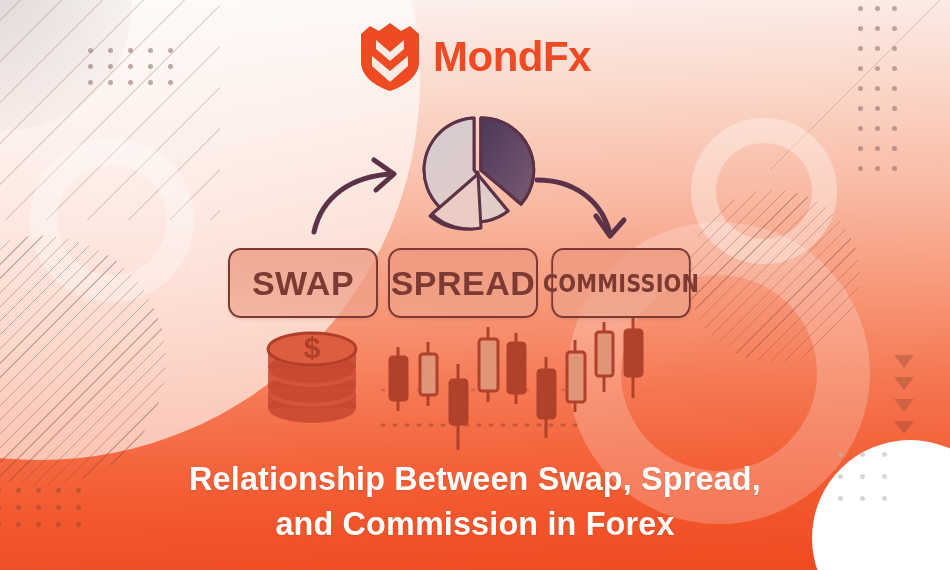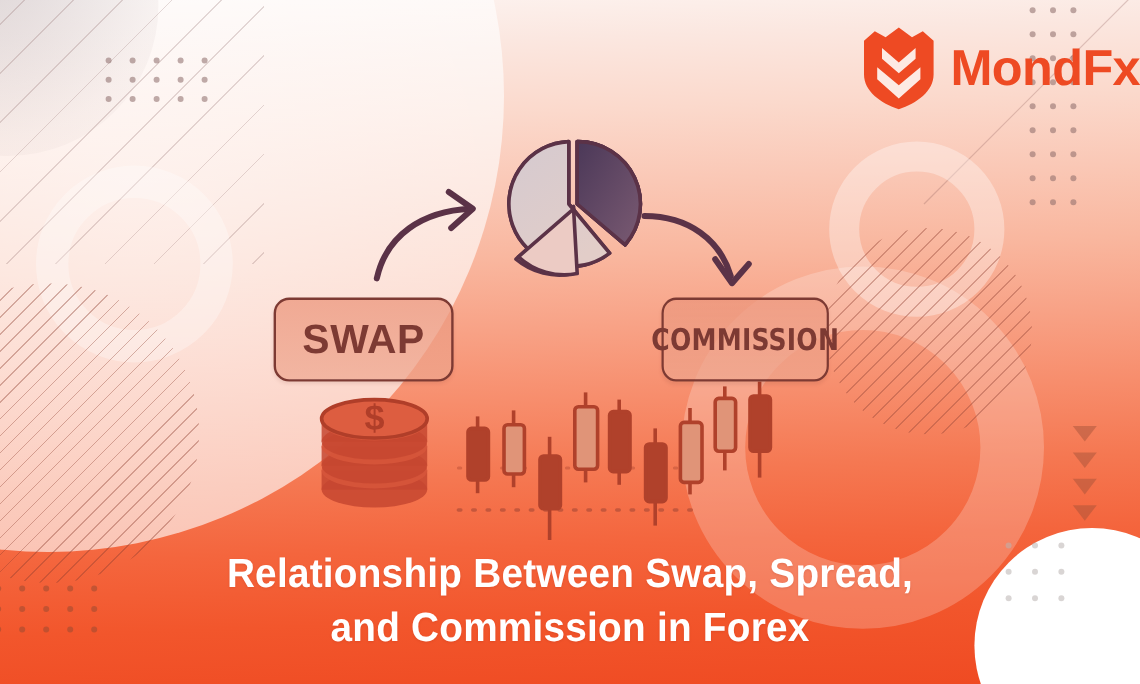--- a/index.html
+++ b/index.html
@@ -60,21 +60,21 @@
     background:#ffffff;
   }
 
   
   #deco-hairline-tl{left:-10px;top:-10px;width:230px;height:230px;
      background:repeating-linear-gradient(135deg, rgba(130,90,90,.0) 0 28px, rgba(130,90,90,.22) 28px 29px);}
 
   
   #logo{
     position:absolute;left:0;right:0;top:22px;
-    display:flex;align-items:center;justify-content:flex-end;gap:12px;
+    display:flex;align-items:center;justify-content:center;gap:12px;
   }
   #logo-mark{width:62px;height:70px;flex:none;}
   #logo-text{display:flex;flex-direction:column;line-height:1;}
   #logo-title{
     font-size:42px;font-weight:bold;color:#ee4a23;letter-spacing:-.5px;
   }
   #logo-sub{
     font-size:15.5px;font-weight:bold;color:#ee4a23;letter-spacing:3.1px;
     margin-top:5px;
   }
@@ -322,20 +322,23 @@
       <rect x="596" y="332" width="17" height="44" rx="3" fill="#e09478" stroke="#b0412b"></rect>
 
       <line x1="633" y1="318" x2="633" y2="398" stroke="#b0412b"></line>
       <rect x="625" y="330" width="17" height="46" rx="3" fill="#b0412b" stroke="#b0412b"></rect>
     </g>
   </svg>
 
   <div class="chipbox" id="box-swap">
     <span>SWAP</span>
   </div>
+  <div class="chipbox" id="box-spread">
+    <span>SPREAD</span>
+  </div>
   <div class="chipbox" id="box-commission">
     <span>COMMISSION</span>
   </div>
 
   <div id="title">
     <span>Relationship Between Swap, Spread,</span>
     <span>and Commission in Forex</span>
   </div>
 
 </div>

